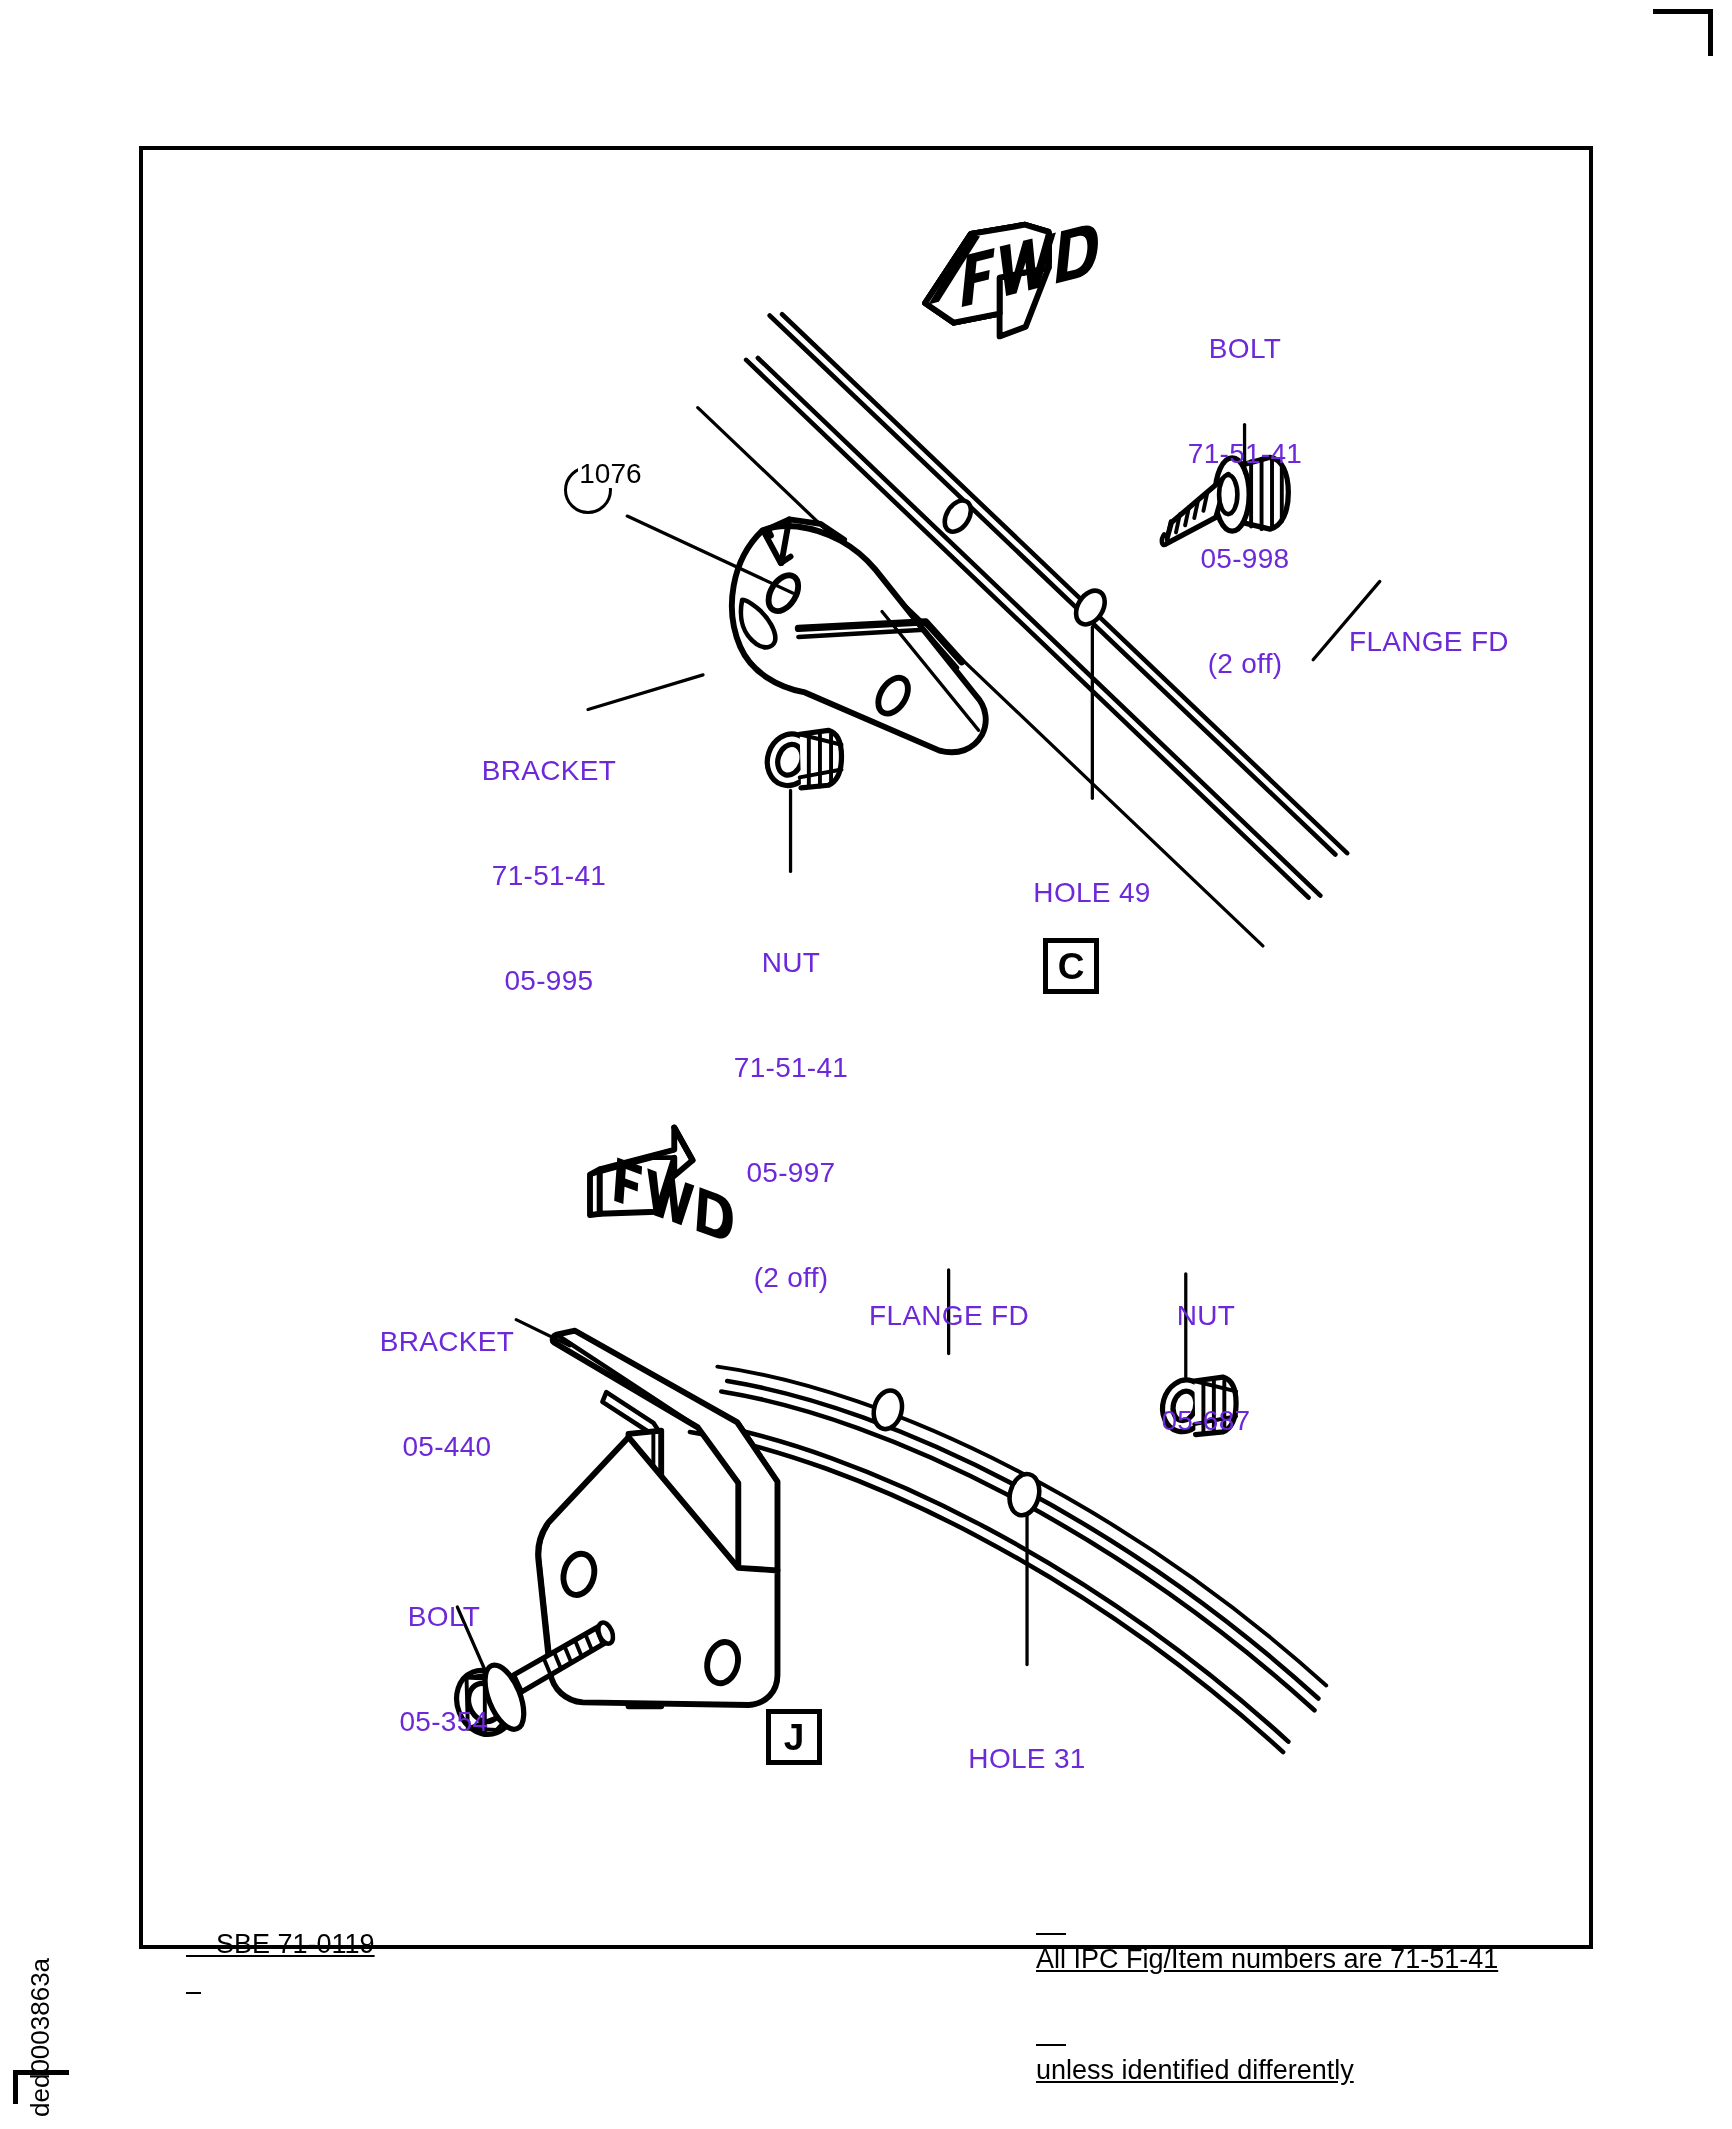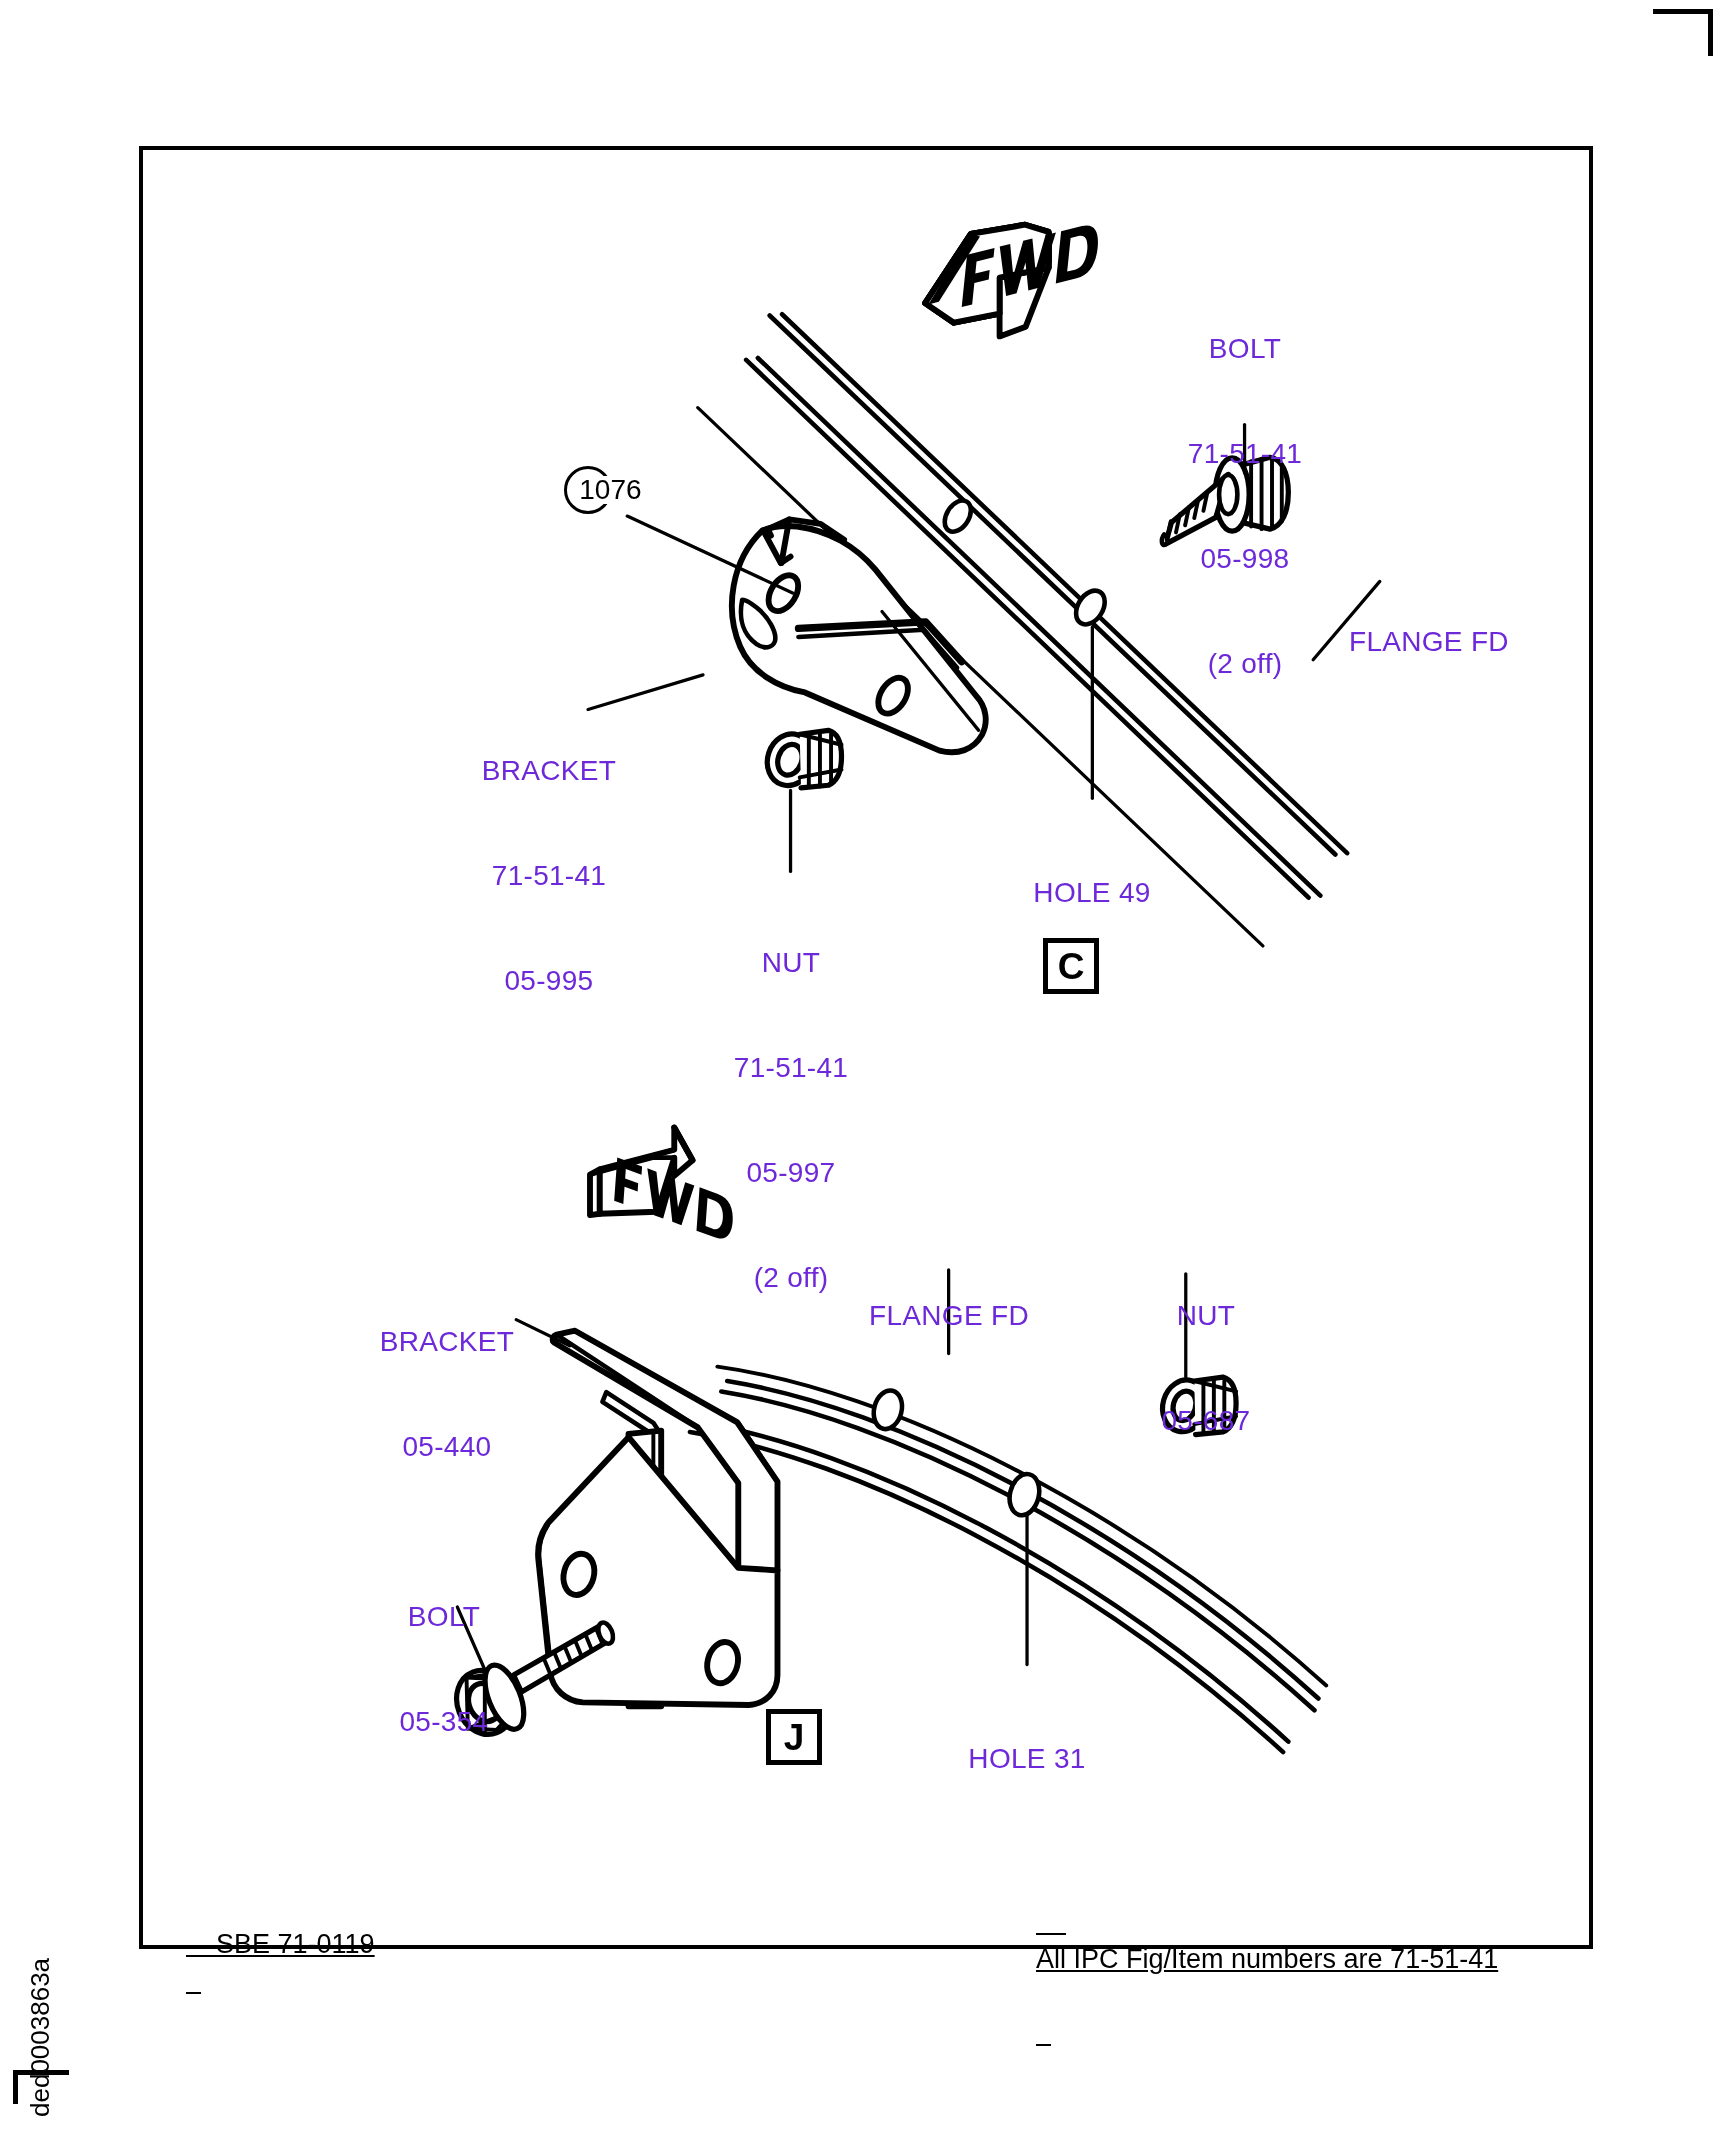--- a/index.html
+++ b/index.html
@@ -300,21 +300,21 @@
     <div>71-51-41</div>
     <div>05-998</div>
     <div>(2 off)</div>
   </div>
 
   <div class="lbl l" style="left:1349px;top:554px;">
     <div>FLANGE FD</div>
   </div>
 
   <div class="balloon" style="left:564px;top:466px;"></div>
-  <div class="balloon-num" style="left:578px;top:476px;">1076</div>
+  <div class="balloon-num" style="left:578px;top:460px;">1076</div>
 
   <div class="lbl c" style="left:549px;top:683px;">
     <div>BRACKET</div>
     <div>71-51-41</div>
     <div>05-995</div>
   </div>
 
   <div class="lbl c" style="left:791px;top:875px;">
     <div>NUT</div>
     <div>71-51-41</div>
@@ -356,20 +356,21 @@
   <div class="zonebox" style="left:766px;top:1709px;">
     <span>J</span>
   </div>
 
   <div class="note" style="left:186px;top:1889px;">
     <span>SBE 71-0119</span>
   </div>
 
   <div class="note" style="left:1036px;top:1867px;">
     <div>All IPC Fig/Item numbers are 71-51-41</div>
+    <div>unless identified differently</div>
   </div>
 
   <div class="margin-corner" style="left:13px;top:2070px;width:59px;height:41px;">
     <i style="left:0;top:0;width:5.2px;height:34px;"></i>
     <i style="left:0;top:0;width:56px;height:5.2px;"></i>
   </div>
   <div class="margin-id" style="left:56px;bottom:11.8px;">ded0003863a</div>
 
 </div>
 

